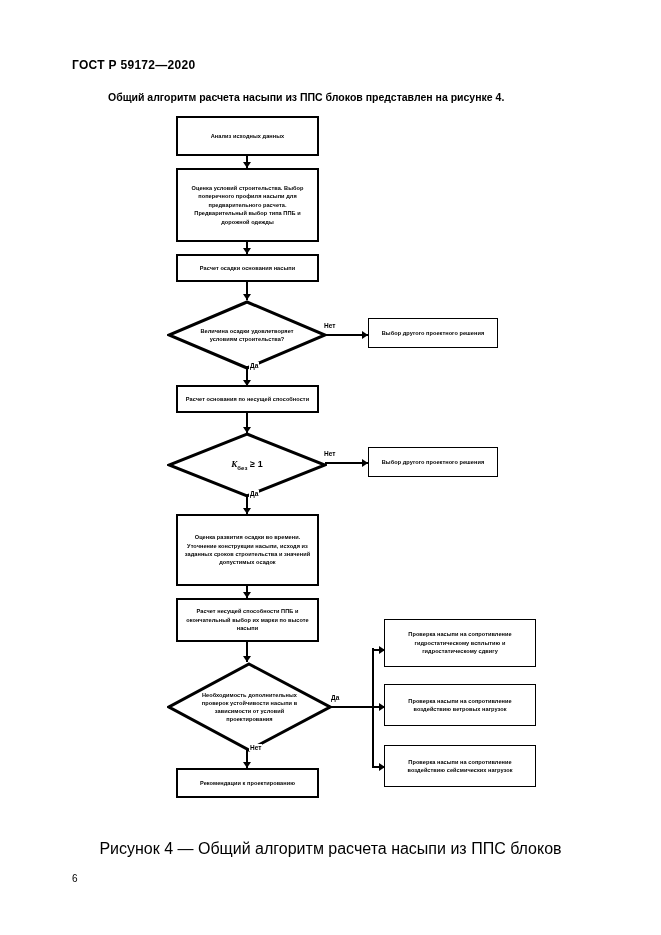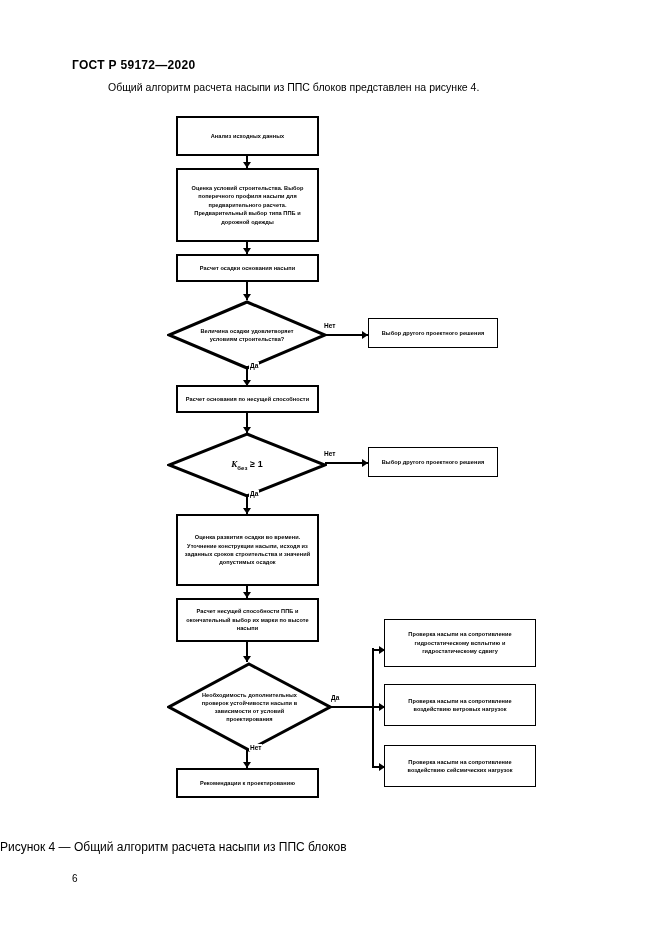--- a/index.html
+++ b/index.html
@@ -28,31 +28,33 @@
     left: 72px;
     top: 58px;
     font-size: 12px;
     font-weight: bold;
     letter-spacing: 0.3px;
   }
 
   .intro-text {
     position: absolute;
     left: 108px;
-    top: 81px;
+    top: 91px;
     font-size: 10.5px;
     white-space: nowrap;
+    font-weight: bold;
   }
 
   .figure-caption {
     position: absolute;
     left: 0;
     top: 840px;
     width: 661px;
-    font-size: 12px;
+    text-align: center;
+    font-size: 16px;
   }
 
   .page-number {
     position: absolute;
     left: 72px;
     top: 873px;
     font-size: 10px;
   }
 
   

